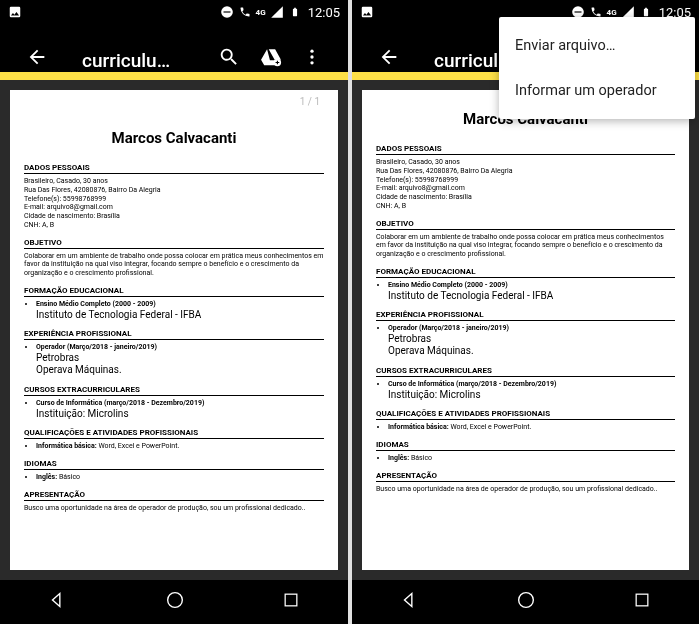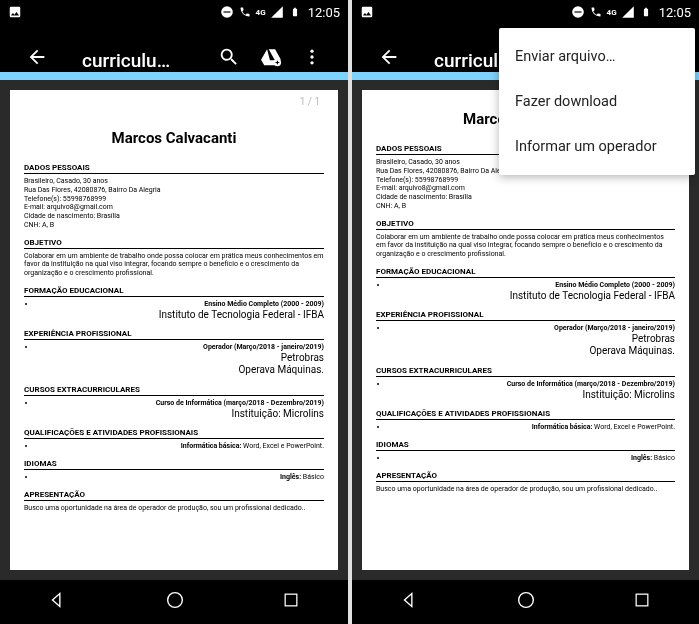--- a/index.html
+++ b/index.html
@@ -1,33 +1,33 @@
 <!DOCTYPE html>
 <html><head>
 <meta charset="utf-8">
 <style>
   * { margin: 0; padding: 0; box-sizing: border-box; }
   body { font-family: Roboto, Arial, sans-serif; background: #e0e0e0; display: flex; gap: 4px; width: 699px; height: 624px; }
-  .phone { width: 348px; height: 624px; background: #7dd3fc; display: flex; flex-direction: column; position: relative; }
+  .phone { width: 348px; height: 624px; background: #fde047; display: flex; flex-direction: column; position: relative; }
   .statusbar { height: 24px; background: #000; color: #fff; display: flex; align-items: center; justify-content: flex-end; padding: 0 8px; font-size: 13px; gap: 4px; }
   .sb-icon { width: 14px; height: 14px; display: flex; align-items: center; justify-content: center; }
   .appbar { height: 48px; background: #000; color: #fff; display: flex; align-items: flex-end; padding: 0 26px; gap: 34px; }
   .appbar .title { font-size: 19px; font-weight: 500; flex: 1; white-space: nowrap; overflow: hidden; text-overflow: ellipsis; }
   .appbar .actions { display: flex; align-items: center; gap: 20px; }
   .viewer { flex: 1; background: #2a2a2a; display: flex; flex-direction: column; overflow: hidden; margin-top: 8px; }
   .page-count { text-align: right; color: #bbb; font-size: 10px; padding: 6px 18px 2px 0; background: #fff; margin: 10px 10px 0 10px; }
   .doc { background: #fff; margin: 0 10px 10px 10px; flex: 1; padding: 14px 14px 10px 14px; font-size: 7.5px; color: #000; overflow: hidden; }
   .doc-name { text-align: center; font-size: 15px; font-weight: bold; margin: 6px 0 16px 0; }
   .sect-h { font-size: 8px; font-weight: bold; border-bottom: 1px solid #000; padding-bottom: 1px; margin-top: 8px; margin-bottom: 3px; }
   .sect-body { font-size: 7px; line-height: 1.25; }
-  .bul { padding-left: 12px; text-align: right; }
+  .bul { padding-left: 12px; }
   .bul li { margin-bottom: 2px; }
   .bul .sub { font-weight: normal; font-size: 10px; margin-left: 0; }
   .navbar { height: 44px; background: #000; display: flex; align-items: center; justify-content: space-around; }
-  .menu-popup { position: absolute; top: 28px; right: 4px; width: 196px; background: #fff; box-shadow: 0 2px 10px rgba(0,0,0,0.3); border-radius: 2px; z-index: 100; padding: 6px 0; }
+  .menu-popup { position: absolute; top: 17px; right: 4px; width: 196px; background: #fff; box-shadow: 0 2px 10px rgba(0,0,0,0.3); border-radius: 2px; z-index: 100; padding: 6px 0; }
   .menu-item { padding: 14px 16px; font-size: 14.5px; color: #222; cursor: pointer; }
   .small-ic { fill: #fff; }
 </style>
 </head>
 <body>
 
 <div class="phone">
   <div class="statusbar">
     <span class="sb-icon" style="margin-right:auto">
       <svg viewBox="0 0 24 24" width="14" height="14" class="small-ic">
@@ -245,16 +245,15 @@
     <span><svg viewBox="0 0 24 24" width="22" height="22" stroke="#fff" fill="none" stroke-width="1.5">
           <circle cx="12" cy="12" r="8"></circle>
         </svg></span>
     <span><svg viewBox="0 0 24 24" width="20" height="20" stroke="#fff" fill="none" stroke-width="1.5">
           <rect x="5" y="5" width="14" height="14"></rect>
         </svg></span>
   </div>
 
   <div class="menu-popup">
     <div class="menu-item">Enviar arquivo…</div>
-    <div class="menu-item">Fazer download</div>
     <div class="menu-item">Informar um operador</div>
   </div>
 </div>
 
 </body></html>

